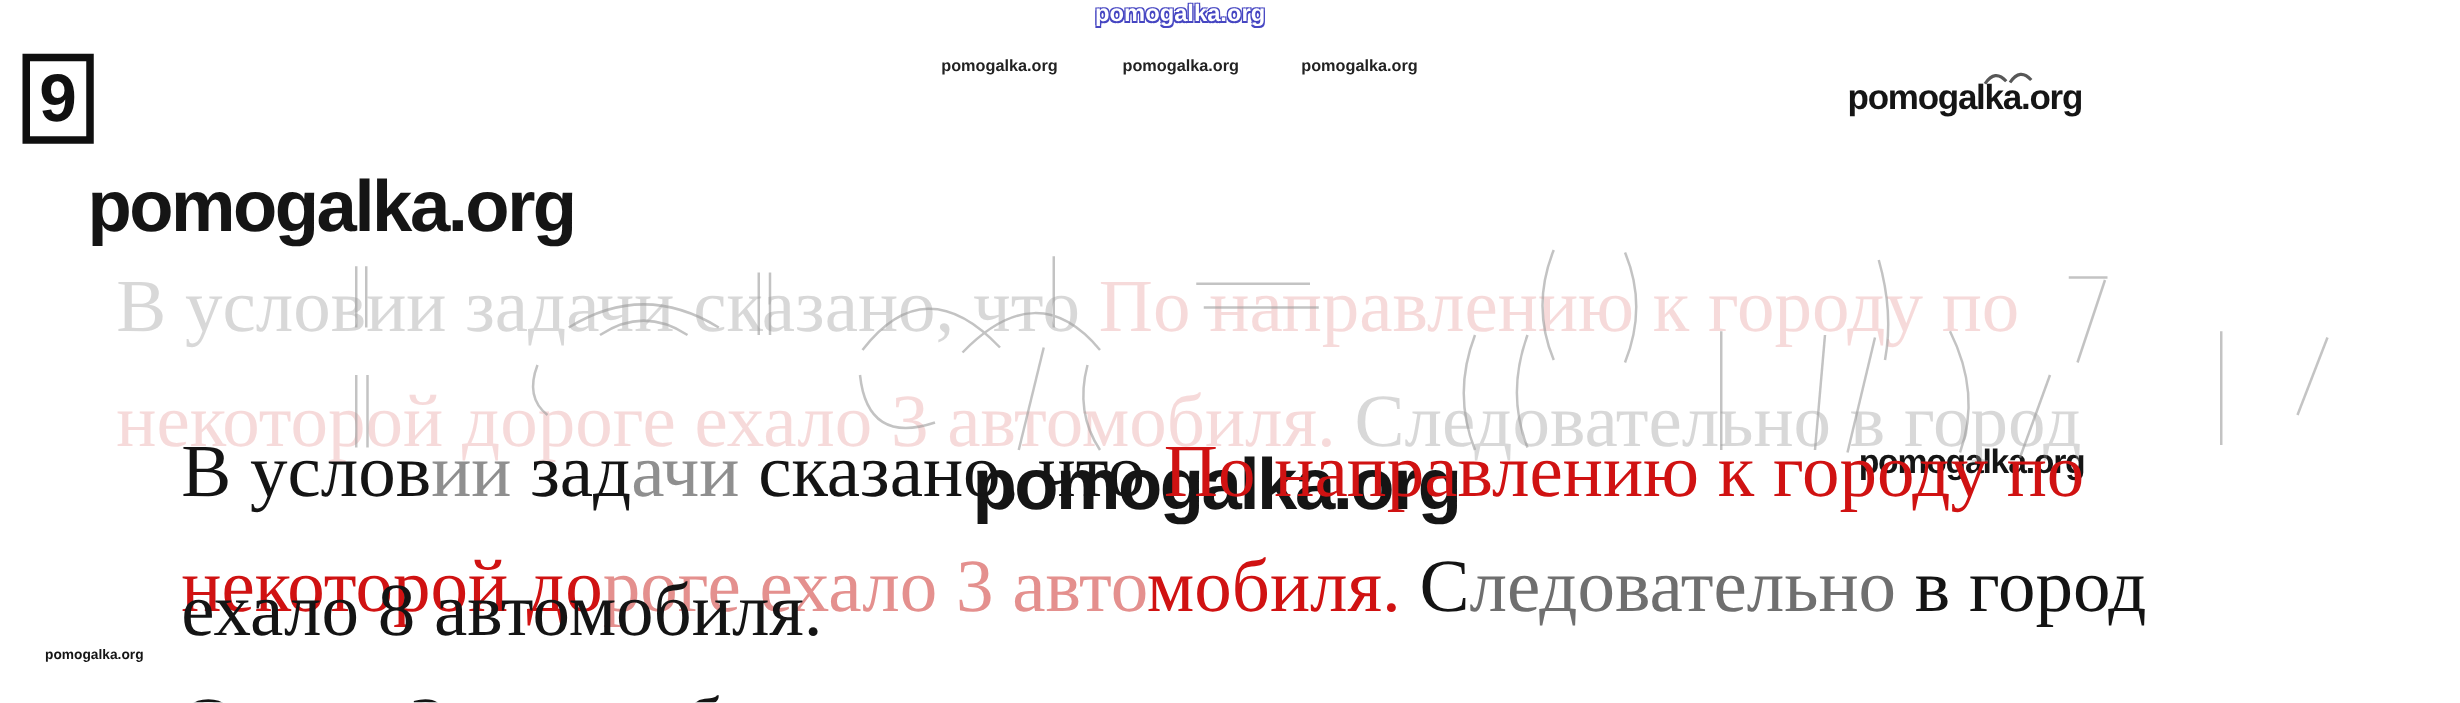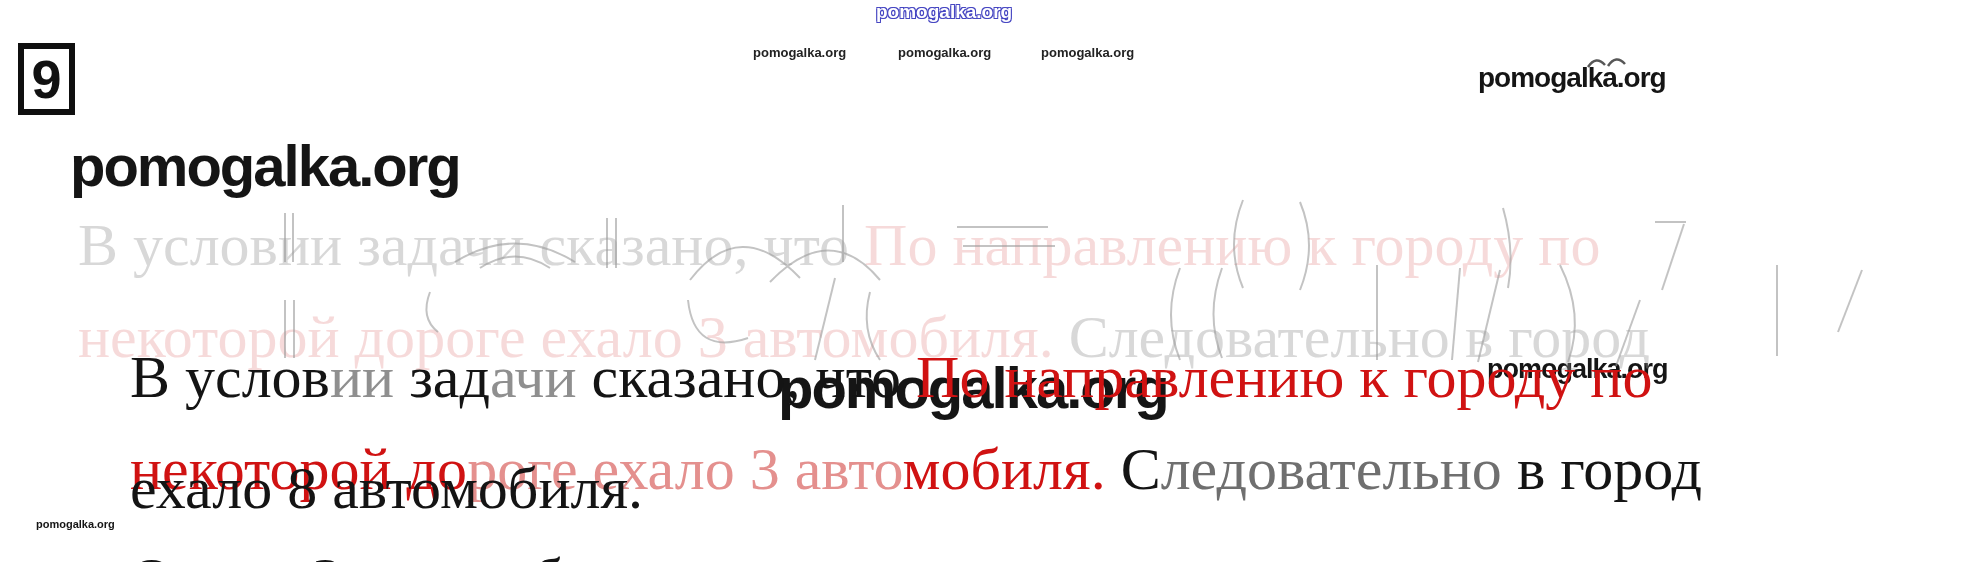--- a/index.html
+++ b/index.html
@@ -31,21 +31,21 @@
   .wm-bottom-left {left:36px;  top:518px; font-size:11px; font-weight:600;}
   .wm-small{position:absolute;top:45px;font-size:13px;font-weight:600;color:#222;white-space:pre;}
   .wm-s1{left:753px;} .wm-s2{left:898px;} .wm-s3{left:1041px;}
   .wm-top-outline{
     position:absolute;left:876px;top:1px;font-size:19px;font-weight:700;
     letter-spacing:0px;color:#ffffff;white-space:pre;
     text-shadow:-1px -1px 0 #4646c2, 1px -1px 0 #4646c2, -1px 1px 0 #4646c2, 1px 1px 0 #4646c2;
   }
   
   .line{
-    position:absolute;left:70px;
+    position:absolute;left:85px;
     font-family:"Liberation Serif","DejaVu Serif",serif;
     font-size:60px;line-height:72px;white-space:pre;
   }
   .line .ink{position:relative;z-index:3;white-space:pre;}
   .line .ghost{
     position:absolute;left:8px;top:12px;z-index:1;opacity:.38;white-space:pre;
   }
   .l1{top:197px;} .l2{top:289px;} .l3{top:380px;} .l4{top:471px;}
   .ink-black   {color:#141414;}
   .ink-gray    {color:#8f8f8f;}

